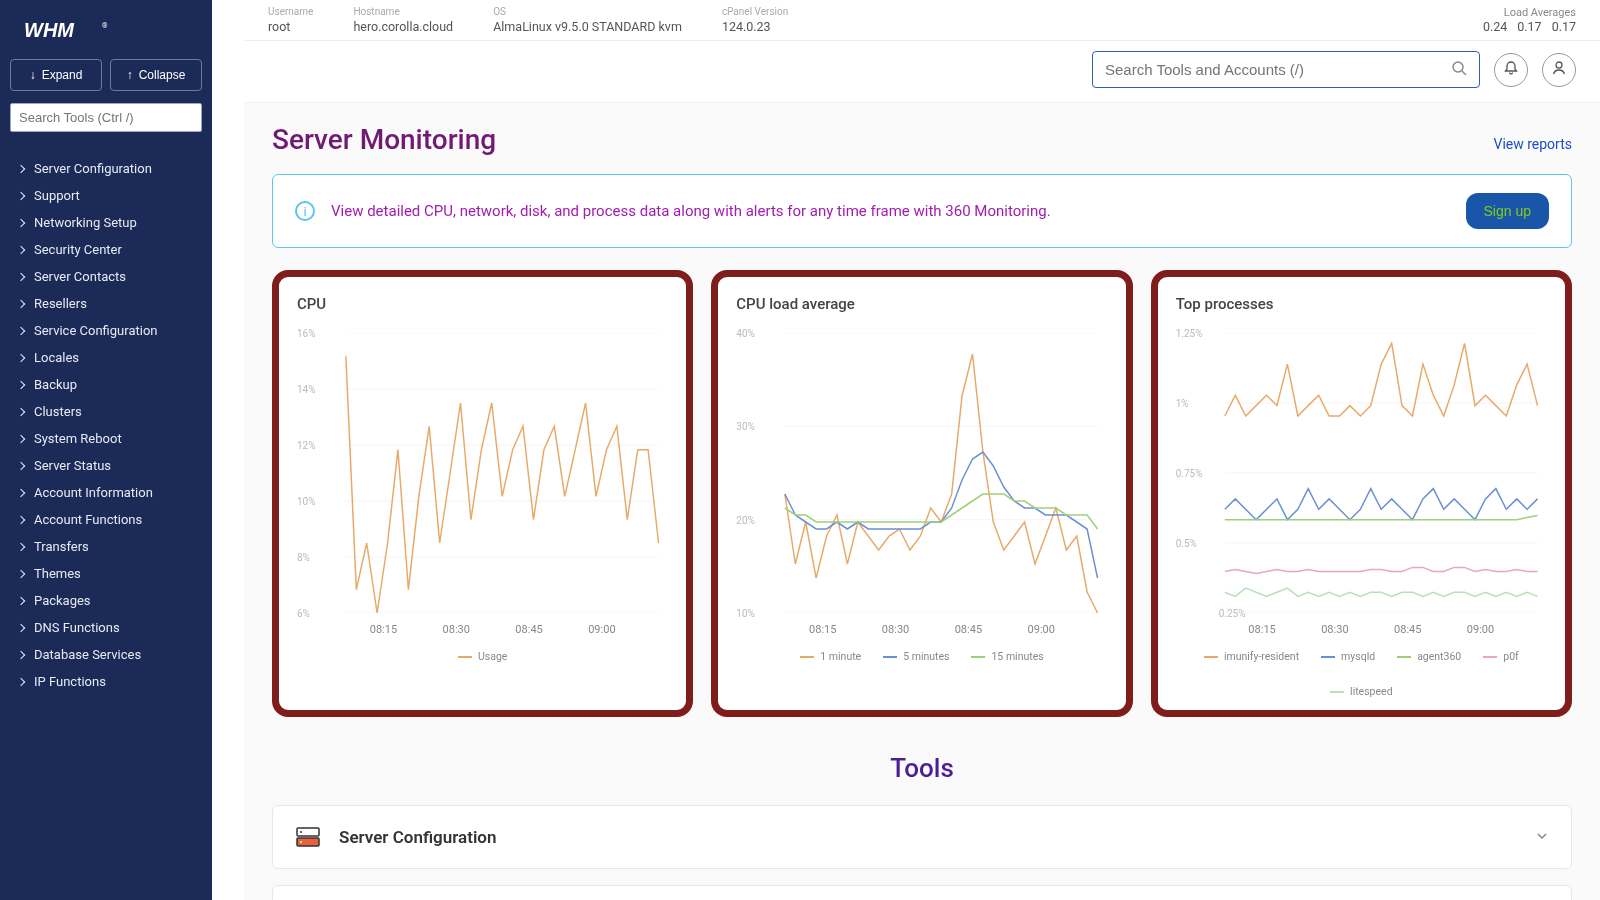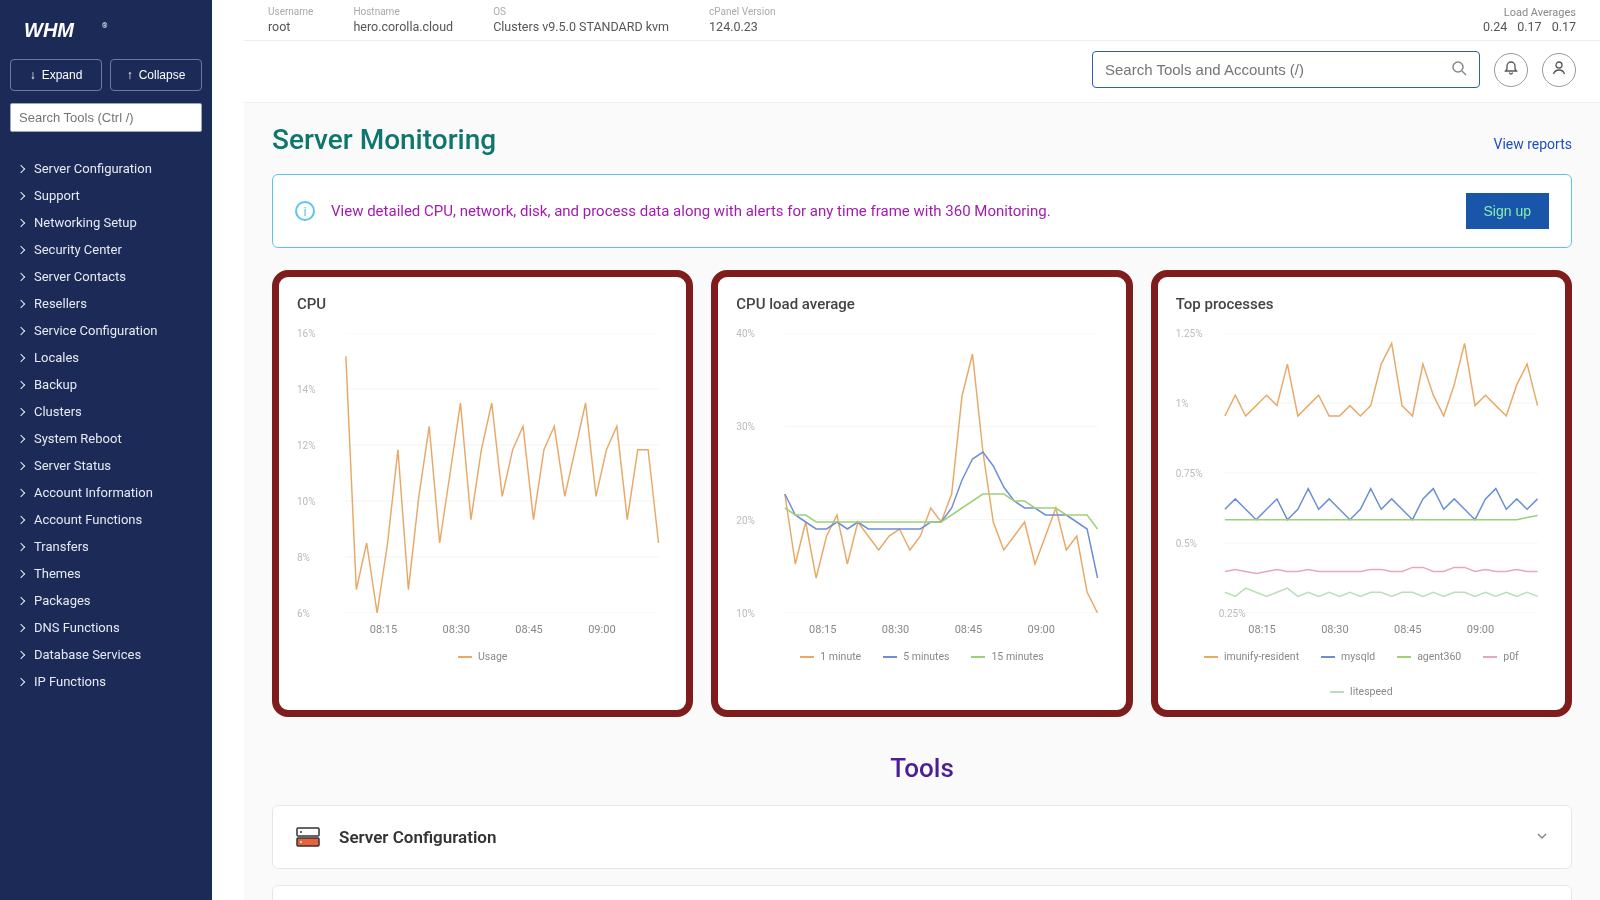--- a/index.html
+++ b/index.html
@@ -26,27 +26,27 @@
 .topbar-right { margin-left: auto; text-align: right; }
 .topbar-right .vals { display: flex; gap: 10px; justify-content: flex-end; font-size: 12.5px; color: #555; }
 
 .searchbar-row { background: #fff; padding: 10px 24px 14px; display: flex; align-items: center; gap: 14px; border-bottom: 1px solid #f0f0f0; }
 .big-search { flex: 0 0 388px; margin-left: auto; border: 1.5px solid #2c5fb8; border-radius: 4px; display: flex; align-items: center; padding: 8px 12px; color: #777; }
 .big-search input { border: none; outline: none; flex: 1; font-size: 15px; color: #333; }
 .circ-btn { width: 34px; height: 34px; border-radius: 50%; border: 1.5px solid #999; display: flex; align-items: center; justify-content: center; cursor: pointer; color: #555; }
 
 .content { padding: 20px 28px; overflow-y: auto; flex: 1; }
 .page-head { display: flex; align-items: baseline; margin-bottom: 18px; }
-.page-head h1 { font-size: 28px; font-weight: 500; color: #0f766e; }
+.page-head h1 { font-size: 28px; font-weight: 500; color: #701a75; }
 .page-head a { margin-left: auto; color: #1d4fc4; text-decoration: none; font-size: 14px; }
 
 .promo { border: 1.5px solid #5cc5e8; background: #fff; border-radius: 6px; padding: 18px 22px; display: flex; align-items: center; gap: 16px; margin-bottom: 22px; }
 .promo .info-icon { width: 20px; height: 20px; border: 2px solid #5cc5e8; border-radius: 50%; color: #5cc5e8; display: flex; align-items: center; justify-content: center; font-size: 13px; flex: 0 0 auto; }
 .promo .msg { color: #a21caf; font-size: 15px; }
-.signup-btn { margin-left: auto; background: #1955a8; color: #86efac; border: none; border-radius: 0; padding: 10px 18px; font-size: 14px; font-weight: 500; cursor: pointer; }
+.signup-btn { margin-left: auto; background: #1955a8; color: #84cc16; border: none; border-radius: 12px; padding: 10px 18px; font-size: 14px; font-weight: 500; cursor: pointer; }
 
 .chart-row { display: flex; gap: 18px; margin-bottom: 36px; }
 .chart-card { flex: 1; background: #fff; border: 7px solid #7f1d1d; border-radius: 16px; padding: 18px 18px 12px; }
 .chart-card h3 { font-size: 15px; font-weight: 500; color: #444; margin-bottom: 20px; }
 .chart-body { position: relative; height: 280px; }
 .chart-body svg { width: 100%; height: 100%; }
 .y-label { position: absolute; left: 0; font-size: 10px; color: #bbb; transform: translateY(-50%); }
 .x-labels { display: flex; justify-content: space-around; font-size: 11px; color: #888; margin-top: 10px; padding: 0 30px 0 50px; }
 .legend { display: flex; justify-content: center; gap: 22px; margin-top: 14px; font-size: 10.5px; color: #888; flex-wrap: wrap; }
 .legend-item { display: flex; align-items: center; gap: 6px; }
@@ -171,21 +171,21 @@
     <div class="topbar-cell">
         <div class="label">Username</div>
         <div class="val">root</div>
       </div>
     <div class="topbar-cell">
         <div class="label">Hostname</div>
         <div class="val">hero.corolla.cloud</div>
       </div>
     <div class="topbar-cell">
         <div class="label">OS</div>
-        <div class="val">Clusters v9.5.0 STANDARD kvm</div>
+        <div class="val">AlmaLinux v9.5.0 STANDARD kvm</div>
       </div>
     <div class="topbar-cell">
         <div class="label">cPanel Version</div>
         <div class="val">124.0.23</div>
       </div>
     <div class="topbar-right">
       <div class="label">Load Averages</div>
       <div class="vals">
           <span>0.24</span>
           <span>0.17</span>

